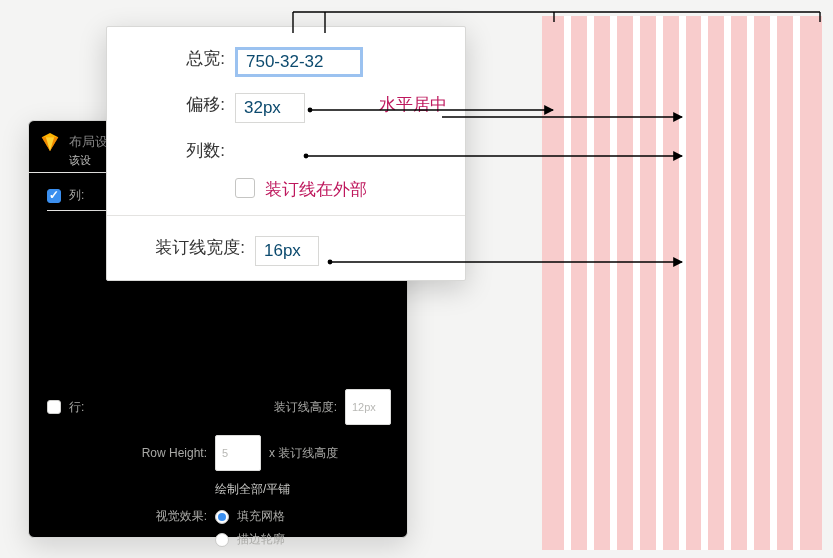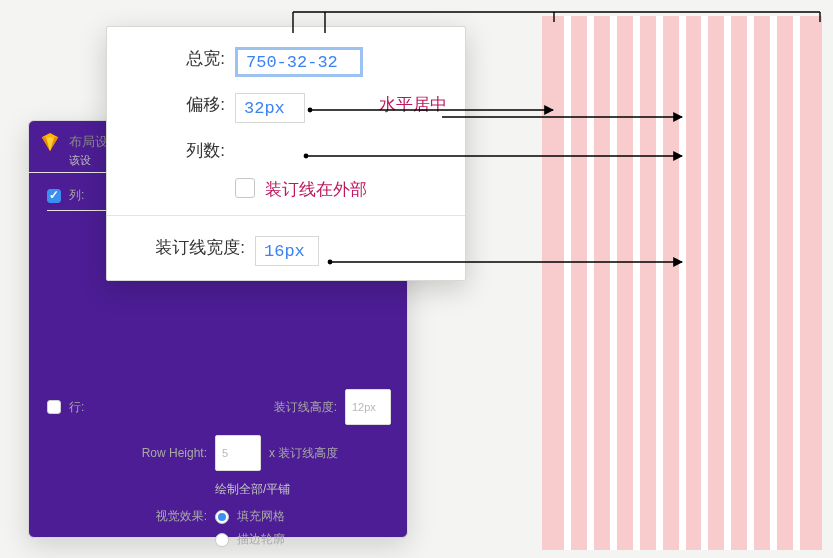--- a/index.html
+++ b/index.html
@@ -11,21 +11,21 @@
       overflow: hidden;
       font-size: 13px;
       color: #333;
     }
 
     
     .bg-panel {
       position: absolute;
       left: 28px; top: 120px;
       width: 380px; height: 418px;
-      background: #4c1d95;
+      background: #000000;
       border: 1px solid #d8d8d6;
       border-radius: 6px;
       box-shadow: 0 8px 28px rgba(0,0,0,.15);
     }
 
     .bg-head {
       padding: 10px 10px 4px 10px;
       border-bottom: 1px solid #e4e3e1;
     }
     .bg-head .row1 { display: flex; gap: 8px; align-items: center; }
@@ -126,22 +126,21 @@
       font-size: 17px; color: #333;
     }
     .finput {
       height: 30px;
       border: 1px solid #d8d8d6;
       background: #fff;
       border-radius: 0;
       font-size: 17px;
       padding: 2px 8px;
       width: 108px;
-      color: #3b82f6;
-      font-family: Liberation Mono, monospace;
+      color: #0c4a6e;
     }
     .finput.wide { width: 128px; }
     .finput.focus {
       border: 3px solid #9bc2f0;
       outline: none;
     }
     .fchk {
       width: 20px; height: 20px;
       border: 1px solid #c5c5c3;
       border-radius: 3px;

